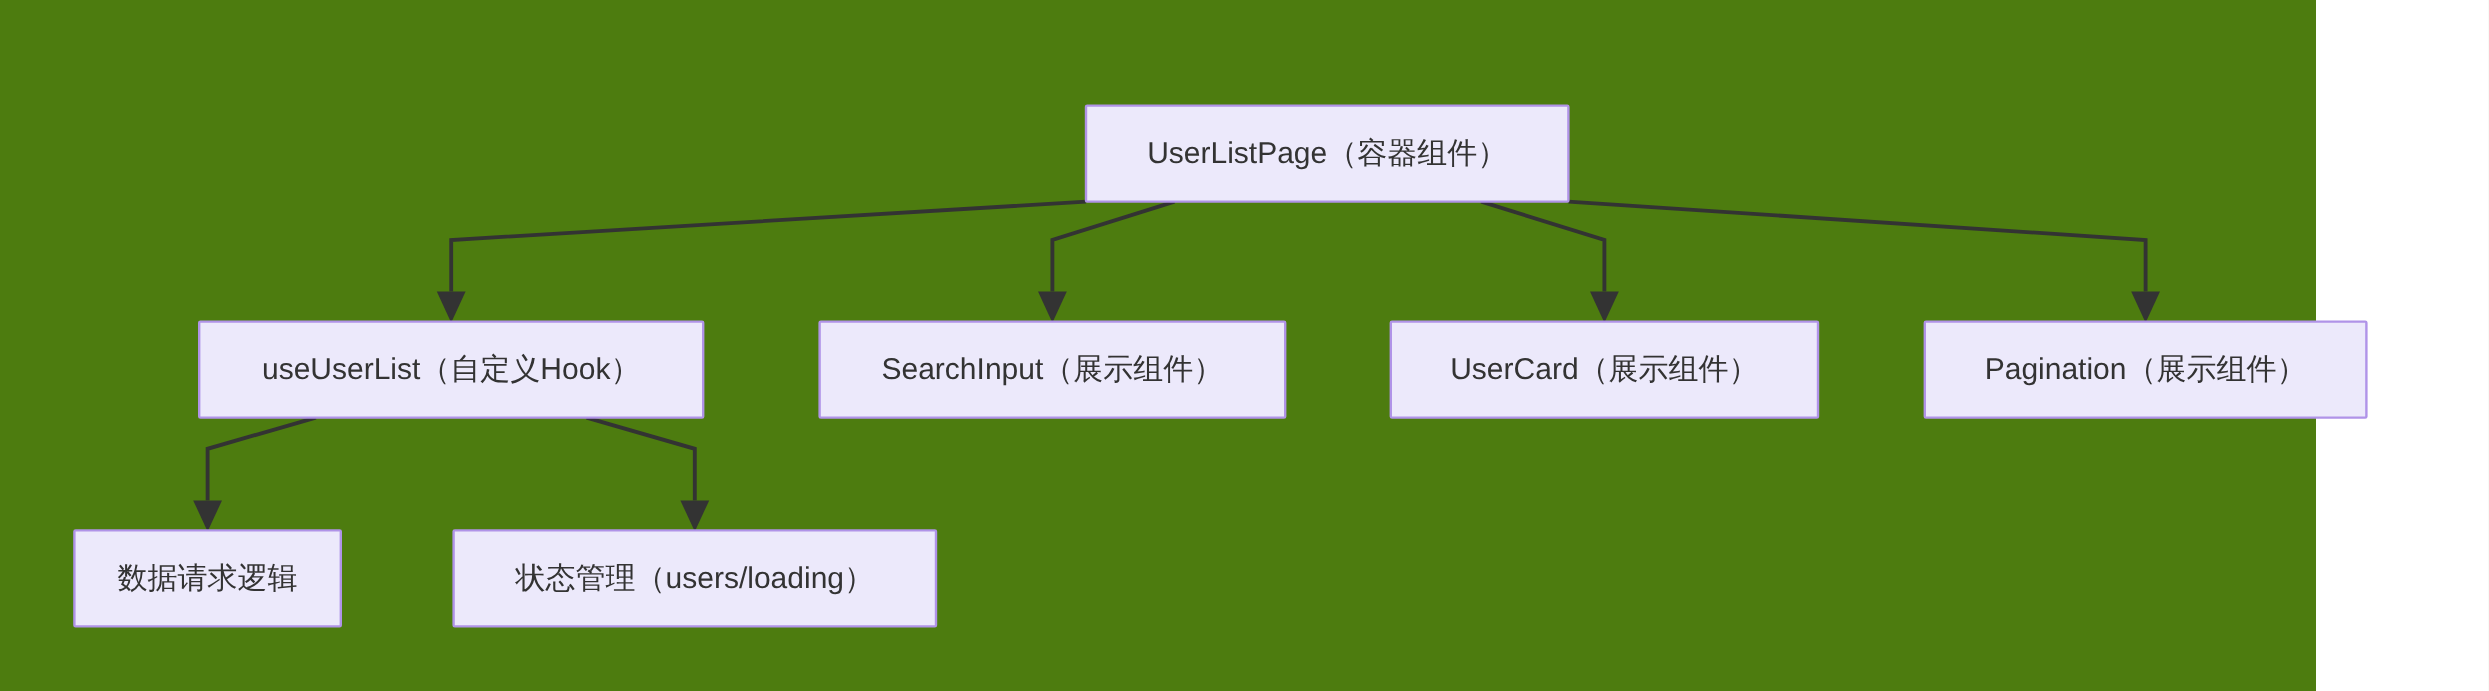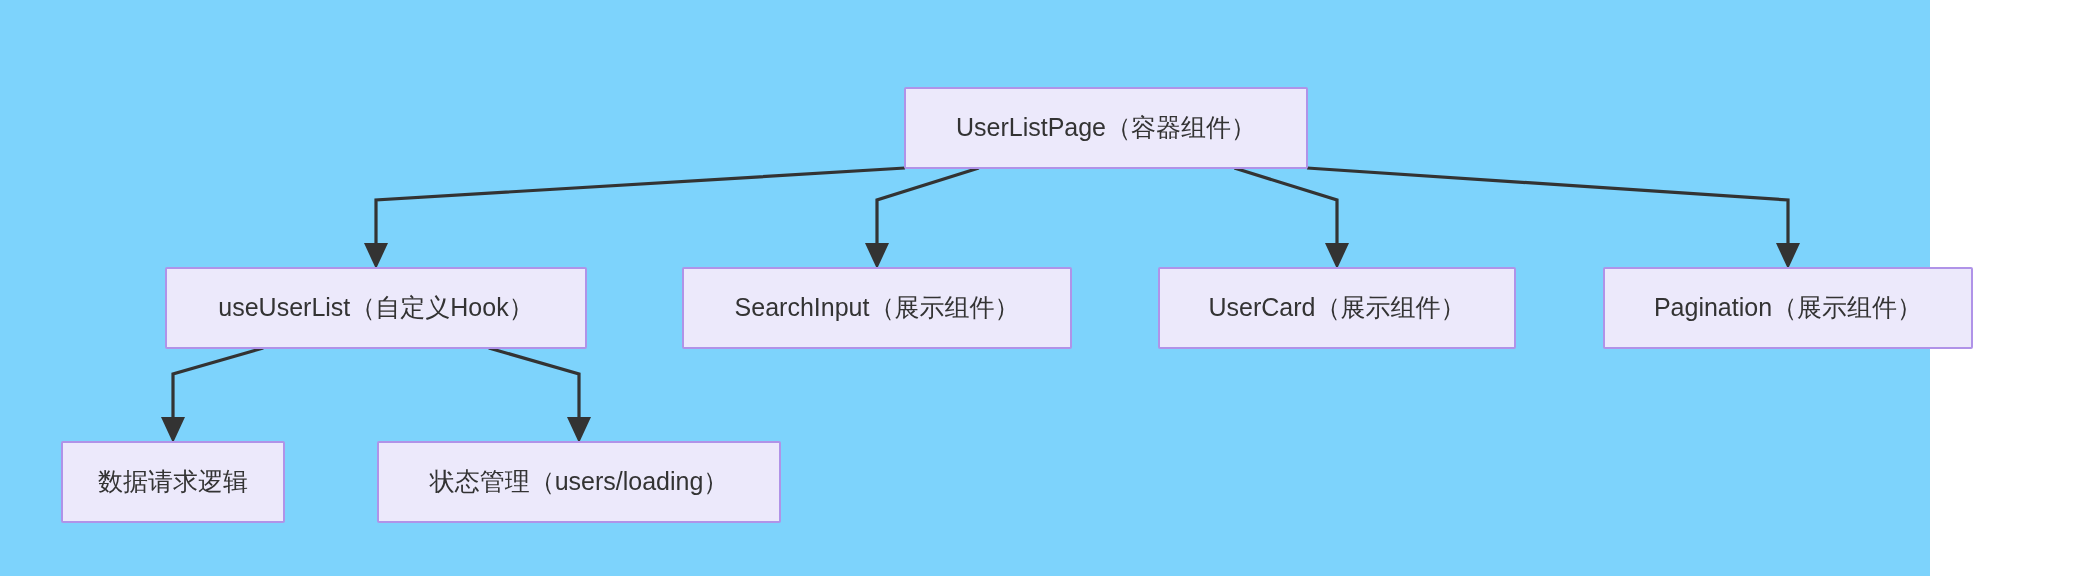--- a/index.html
+++ b/index.html
@@ -10,21 +10,21 @@
   body {
     width: 2074px;
     height: 576px;
     overflow: hidden;
     font-family: "Liberation Sans", "DejaVu Sans", sans-serif;
   }
   #diagram-root {
     position: relative;
     width: 1930px;
     height: 576px;
-    background: #7dd3fc;
+    background: #4d7c0f;
   }
   svg.flowchart {
     display: block;
     width: 2074px;
     height: 576px;
   }
   .node-box {
     fill: #ece9fb;
     stroke: #b093e8;
     stroke-width: 2;

